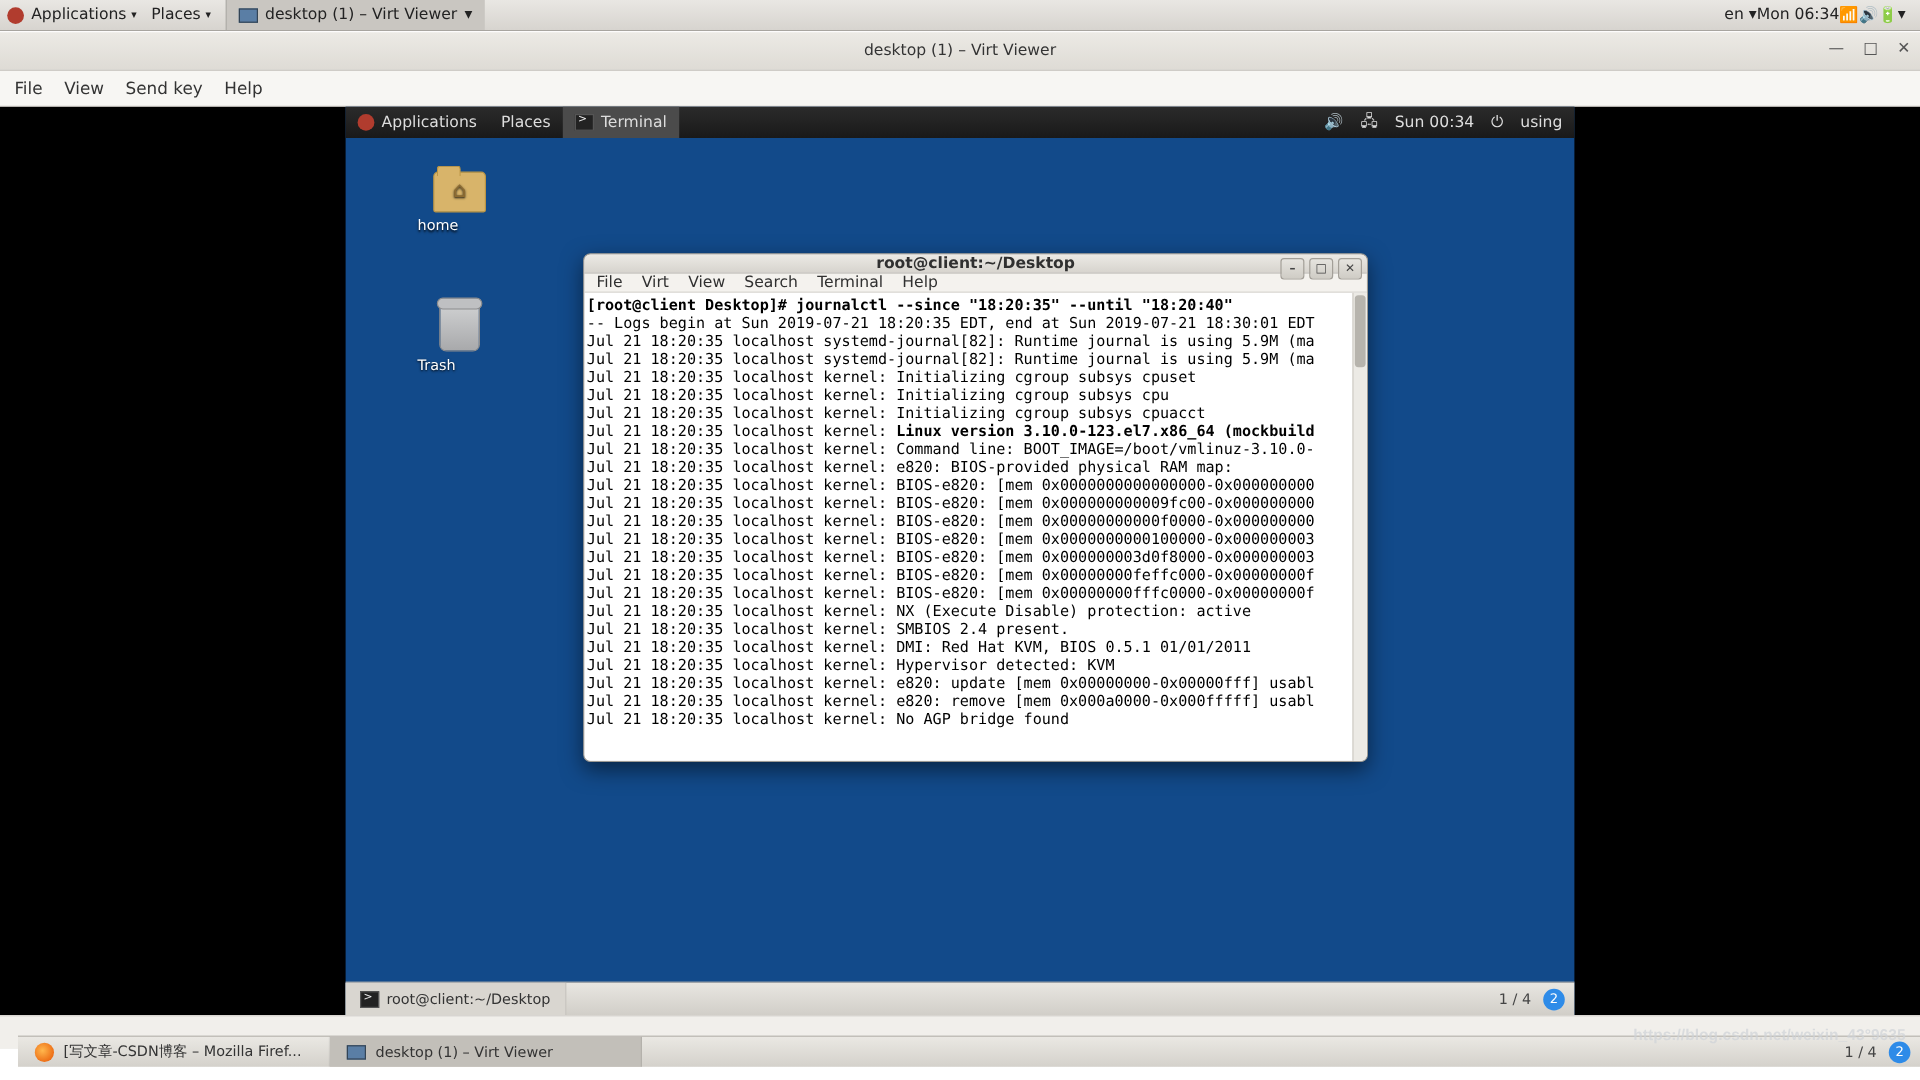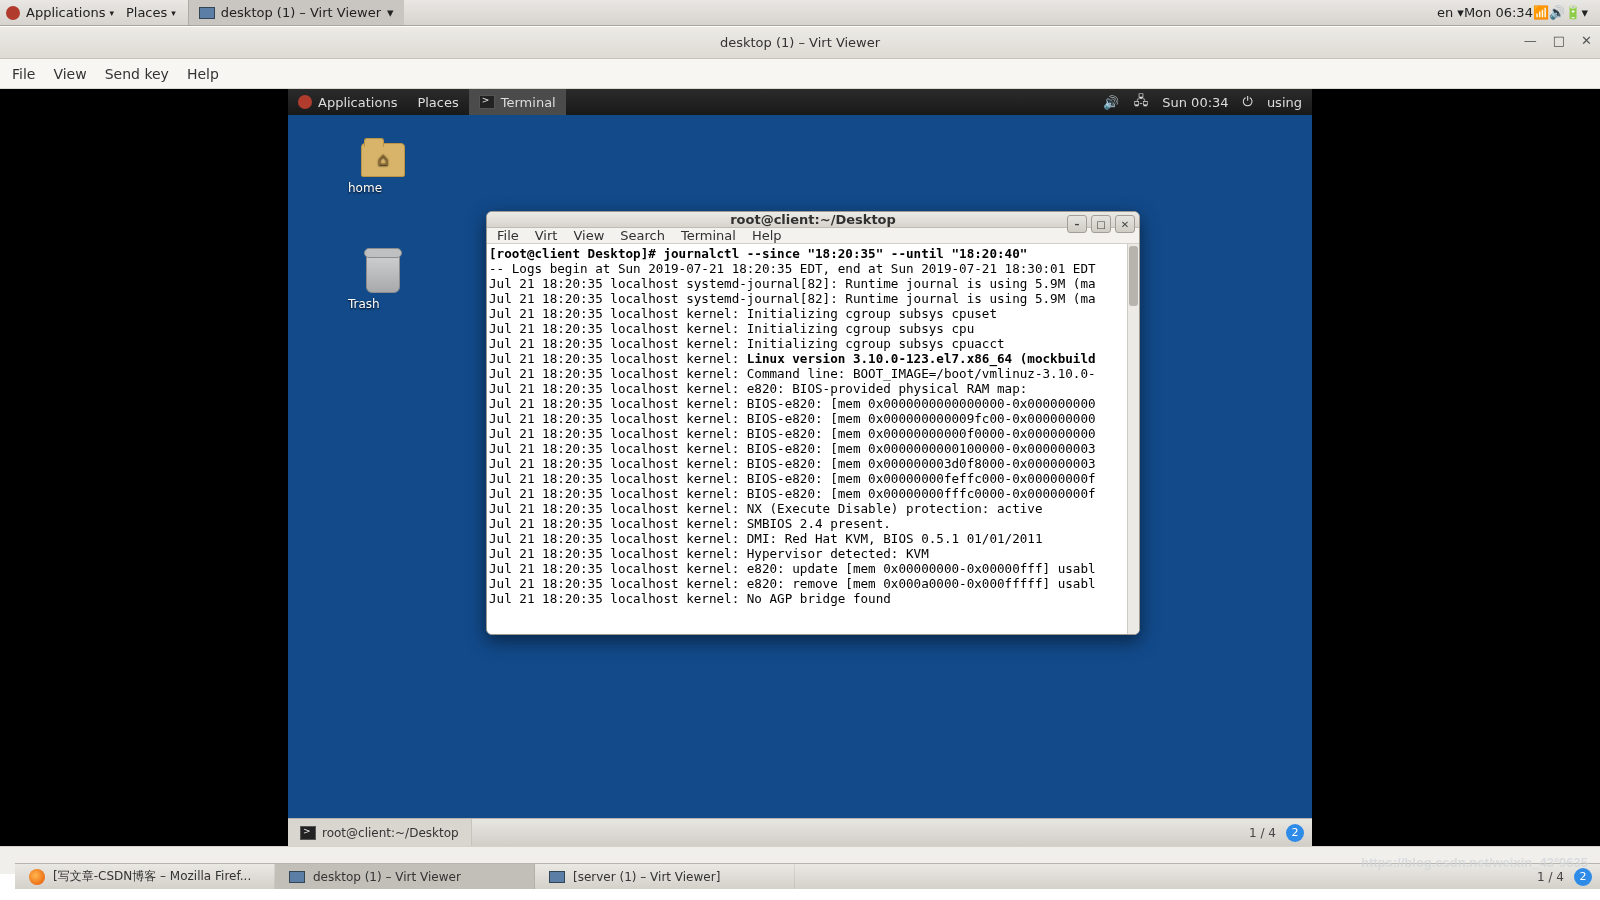--- a/index.html
+++ b/index.html
@@ -253,23 +253,19 @@
 <div class="host-bottom">
   <div id="host-bottom-tasks" style="display:flex; height:100%;">
       <div class="btask">
         <span class="ff-ico"></span>
         <span>[写文章-CSDN博客 – Mozilla Firef...</span>
       </div>
       <div class="btask active">
         <span class="screen-ico"></span>
         <span>desktop (1) – Virt Viewer</span>
       </div>
-      <div class="btask">
-        <span class="screen-ico"></span>
-        <span>[server (1) – Virt Viewer]</span>
-      </div>
     </div>
   <div class="spacer"></div>
   <span class="wscount">1 / 4</span>
   <span class="wsbadge">2</span>
 </div>
 
 <div class="watermark">https://blog.csdn.net/weixin_43°9635</div>
 
 </body></html>

